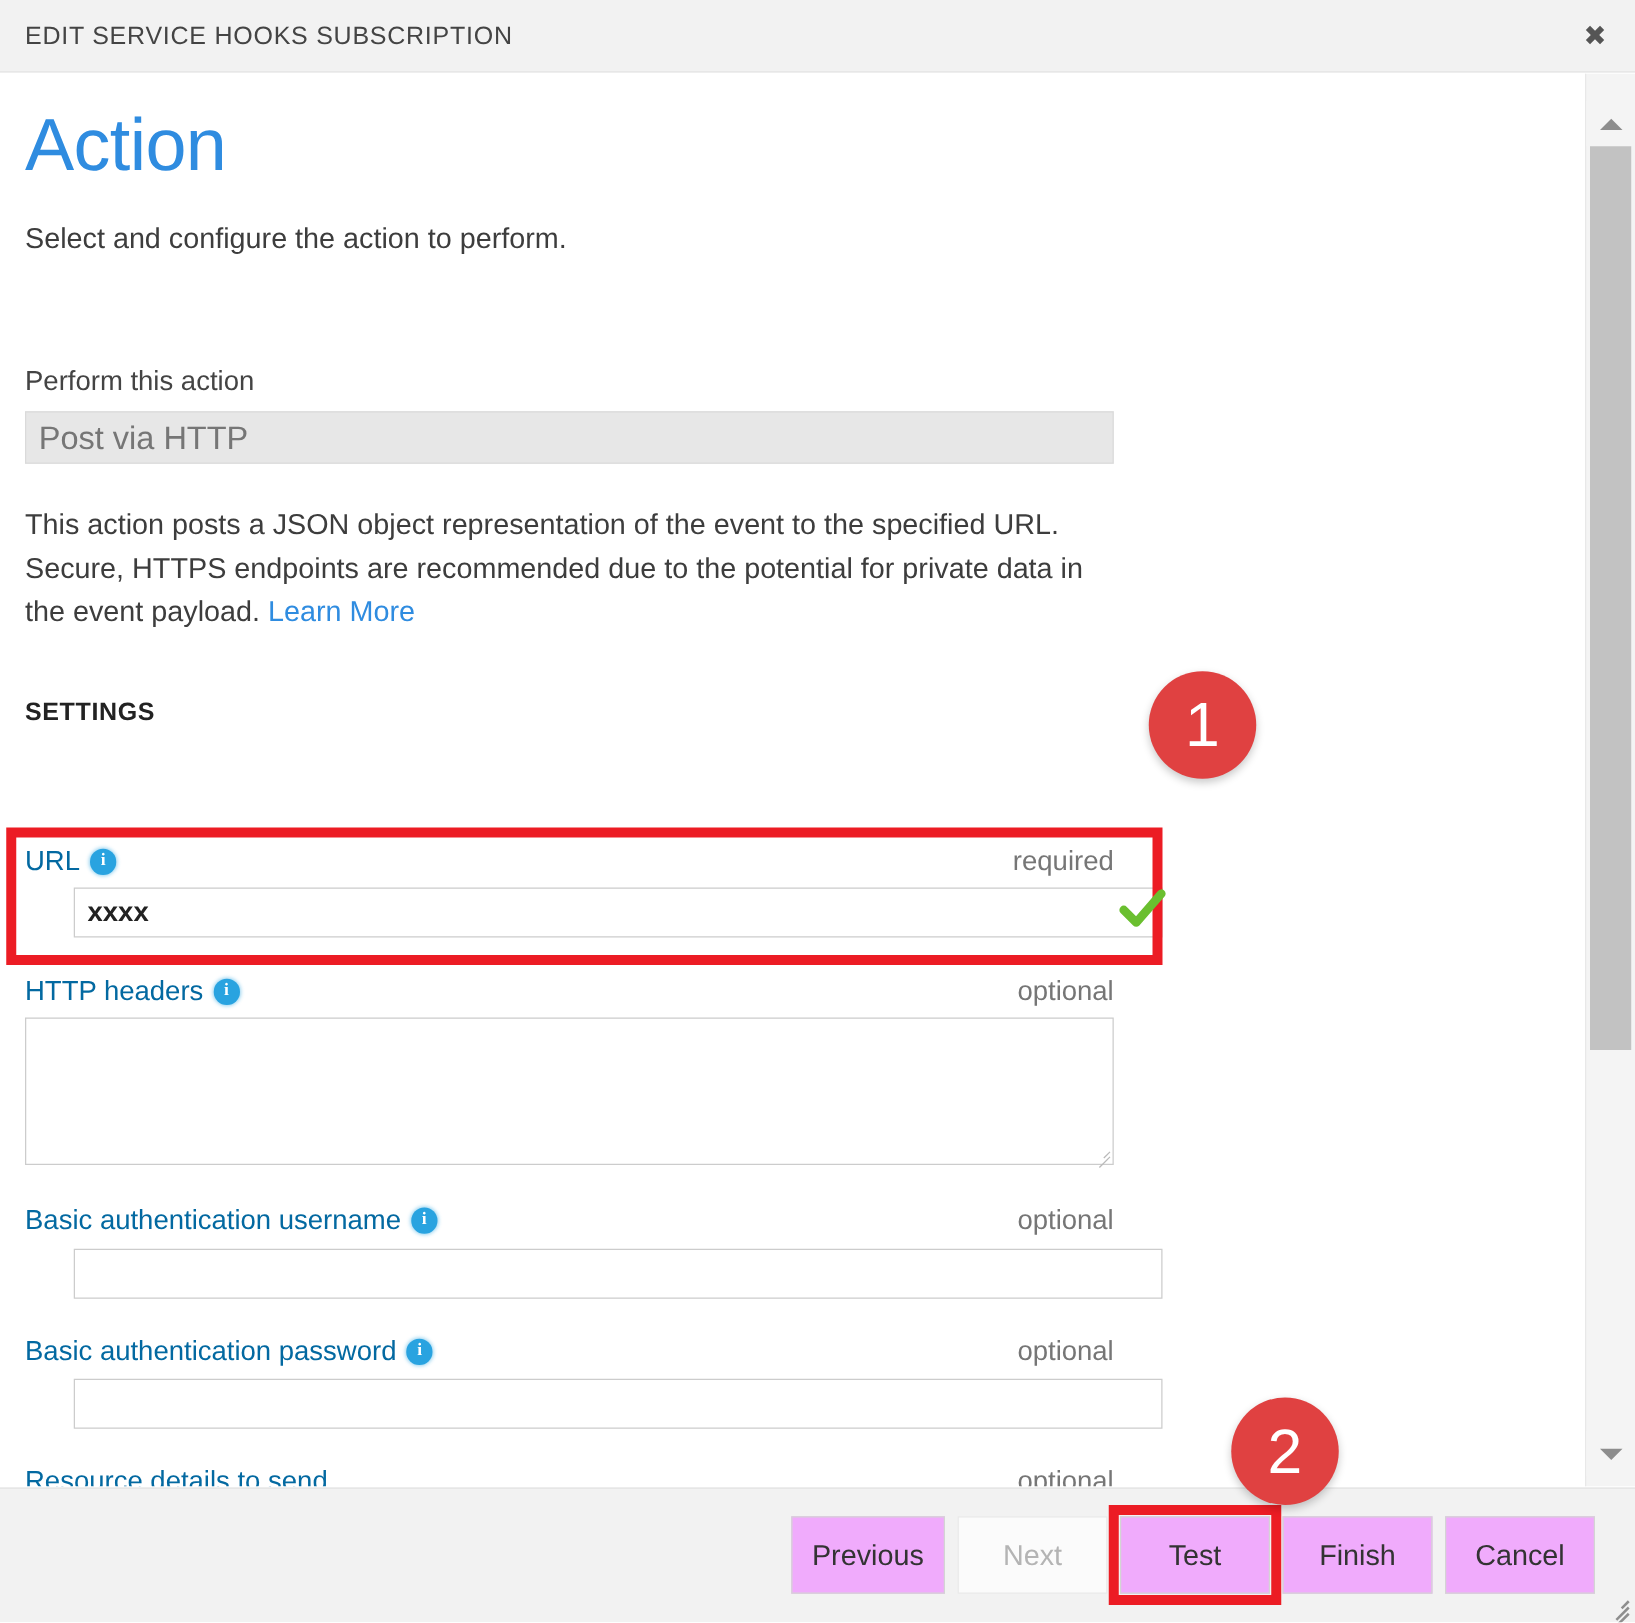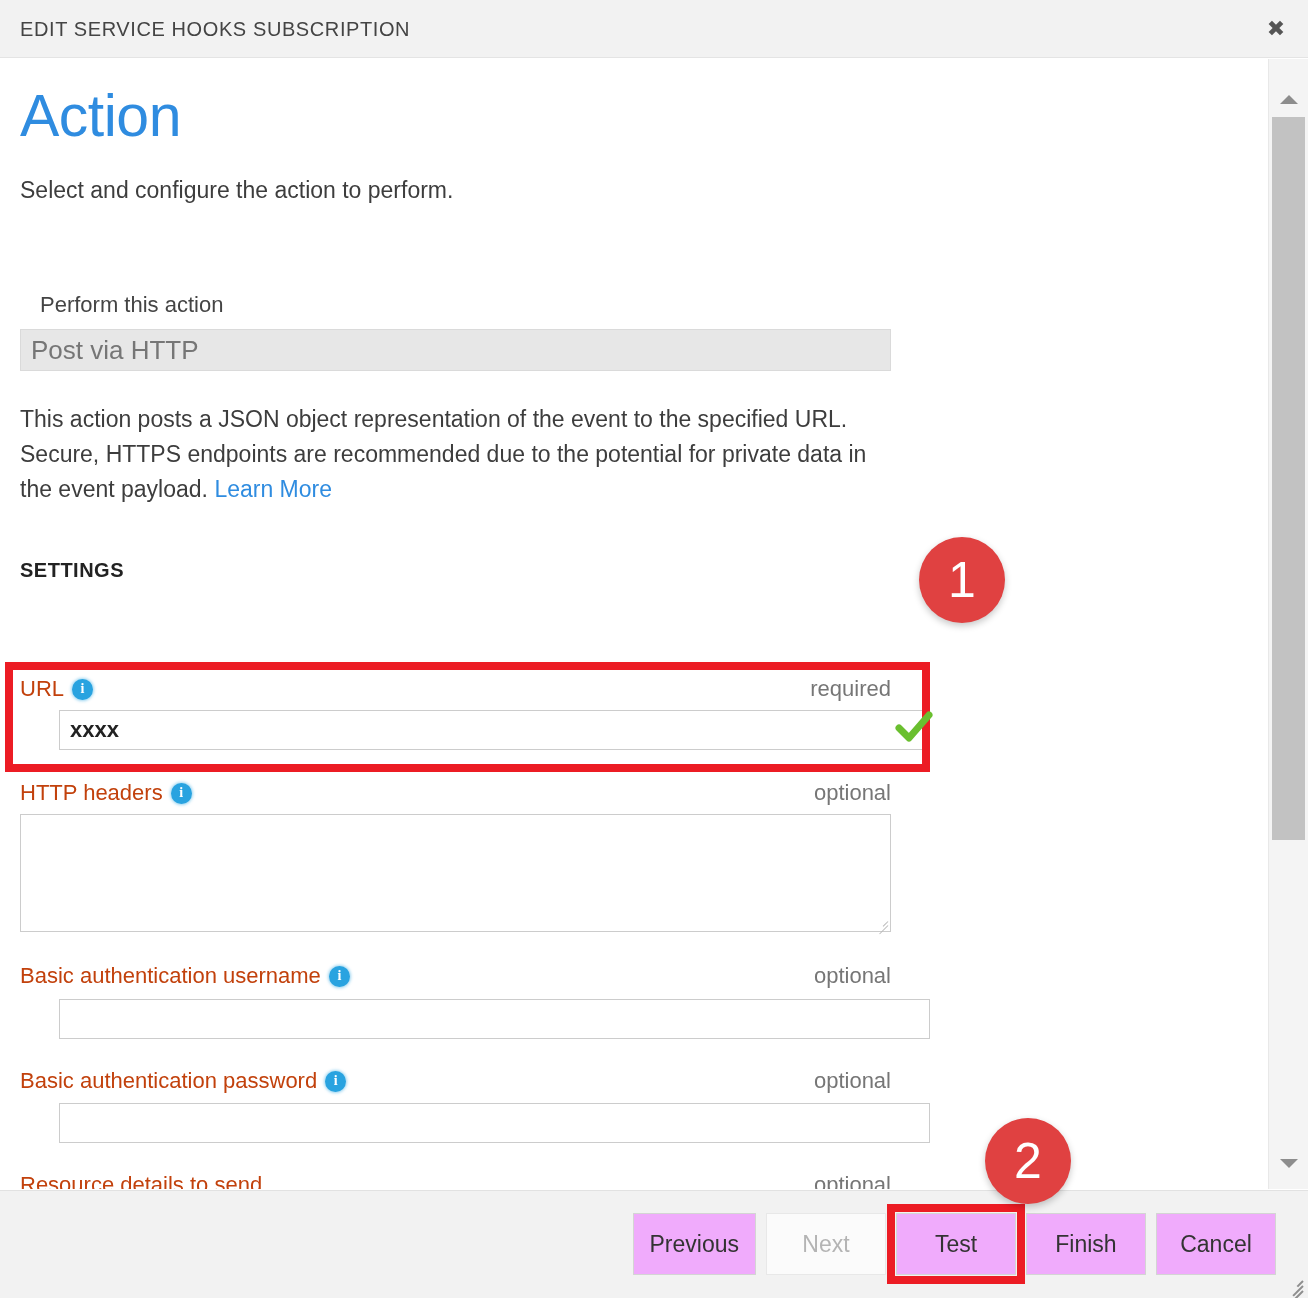--- a/index.html
+++ b/index.html
@@ -87,21 +87,20 @@
 
   .field-label {
     font-size: 22px;
     color: #444444;
   }
 
   .perform-label {
     position: absolute;
     left: 20px;
     top: 233px;
-    margin-left: 20px;
   }
   .perform-select {
     position: absolute;
     left: 20px;
     top: 270px;
     width: 871px;
     height: 42px;
     background: #e7e7e7;
     border: 1px solid #dadada;
     box-sizing: border-box;
@@ -134,21 +133,21 @@
     font-size: 20px;
     font-weight: bold;
     letter-spacing: 0.5px;
     color: #222222;
   }
 
   
   .row-label {
     position: absolute;
     font-size: 22px;
-    color: #c2410c;
+    color: #0369a1;
     display: flex;
     align-items: center;
     gap: 8px;
     white-space: nowrap;
     text-align: center;
   }
   .row-req {
     position: absolute;
     font-size: 22px;
     color: #767676;

